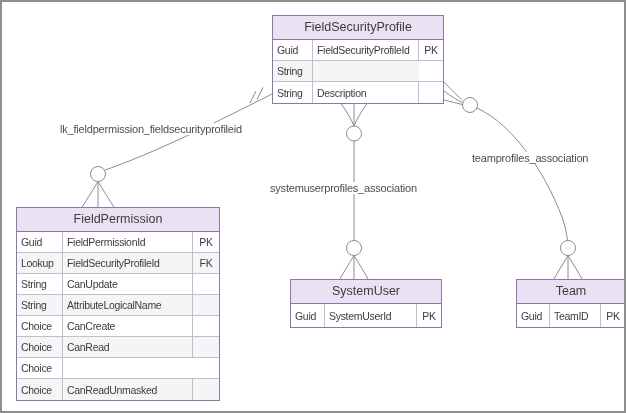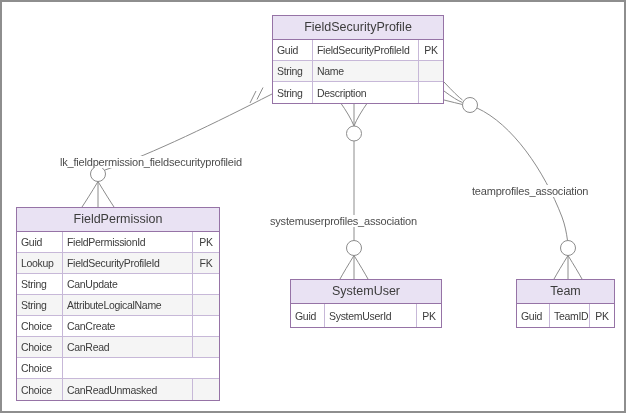--- a/index.html
+++ b/index.html
@@ -37,28 +37,27 @@
     background:#ffffff;
   }
   .ecell.c2{justify-content:center;border-right:none;padding:0 2px;}
 
   .e-fsp{left:270px;top:13px;width:172px;}
   .e-fsp .erow{grid-template-columns:40px 1fr 24px;}
   .e-fp{left:14px;top:205px;width:204px;}
   .e-fp .erow{grid-template-columns:46px 1fr 26px;}
   .e-su{left:288px;top:277px;width:152px;}
   .e-su .erow{grid-template-columns:34px 1fr 24px;height:23px;}
-  .e-team{left:514px;top:277px;width:99px;}
+  .e-team{left:514px;top:277px;width:110px;}
   .e-team .erow{grid-template-columns:33px 1fr 24px;height:23px;}
 
   .rel-label{
     position:absolute;z-index:3;font-size:11px;letter-spacing:-0.2px;
     color:var(--label-text,#4d4d4d);background:#ffffff;padding:0 2px;
     white-space:nowrap;
-    margin-top:33px;
   }
   .rl-1{left:56px;top:121px;}
   .rl-2{left:266px;top:180px;}
   .rl-3{left:468px;top:150px;}
 </style>
 </head>
 <body>
 
 <svg class="connectors" width="626" height="413" viewBox="0 0 626 413">
 
@@ -100,21 +99,20 @@
 <div class="entity e-fsp">
   <div class="etitle">FieldSecurityProfile</div>
   <div class="erows">
       <div class="erow">
         <div class="ecell c0">Guid</div>
         <div class="ecell c1">FieldSecurityProfileId</div>
         <div class="ecell c2">PK</div>
       </div>
       <div class="erow alt">
         <div class="ecell c0">String</div>
-        <div class="ecell c1">Name</div>
         <div class="ecell c2"></div>
       </div>
       <div class="erow">
         <div class="ecell c0">String</div>
         <div class="ecell c1">Description</div>
         <div class="ecell c2"></div>
       </div>
     </div>
 </div>
 

